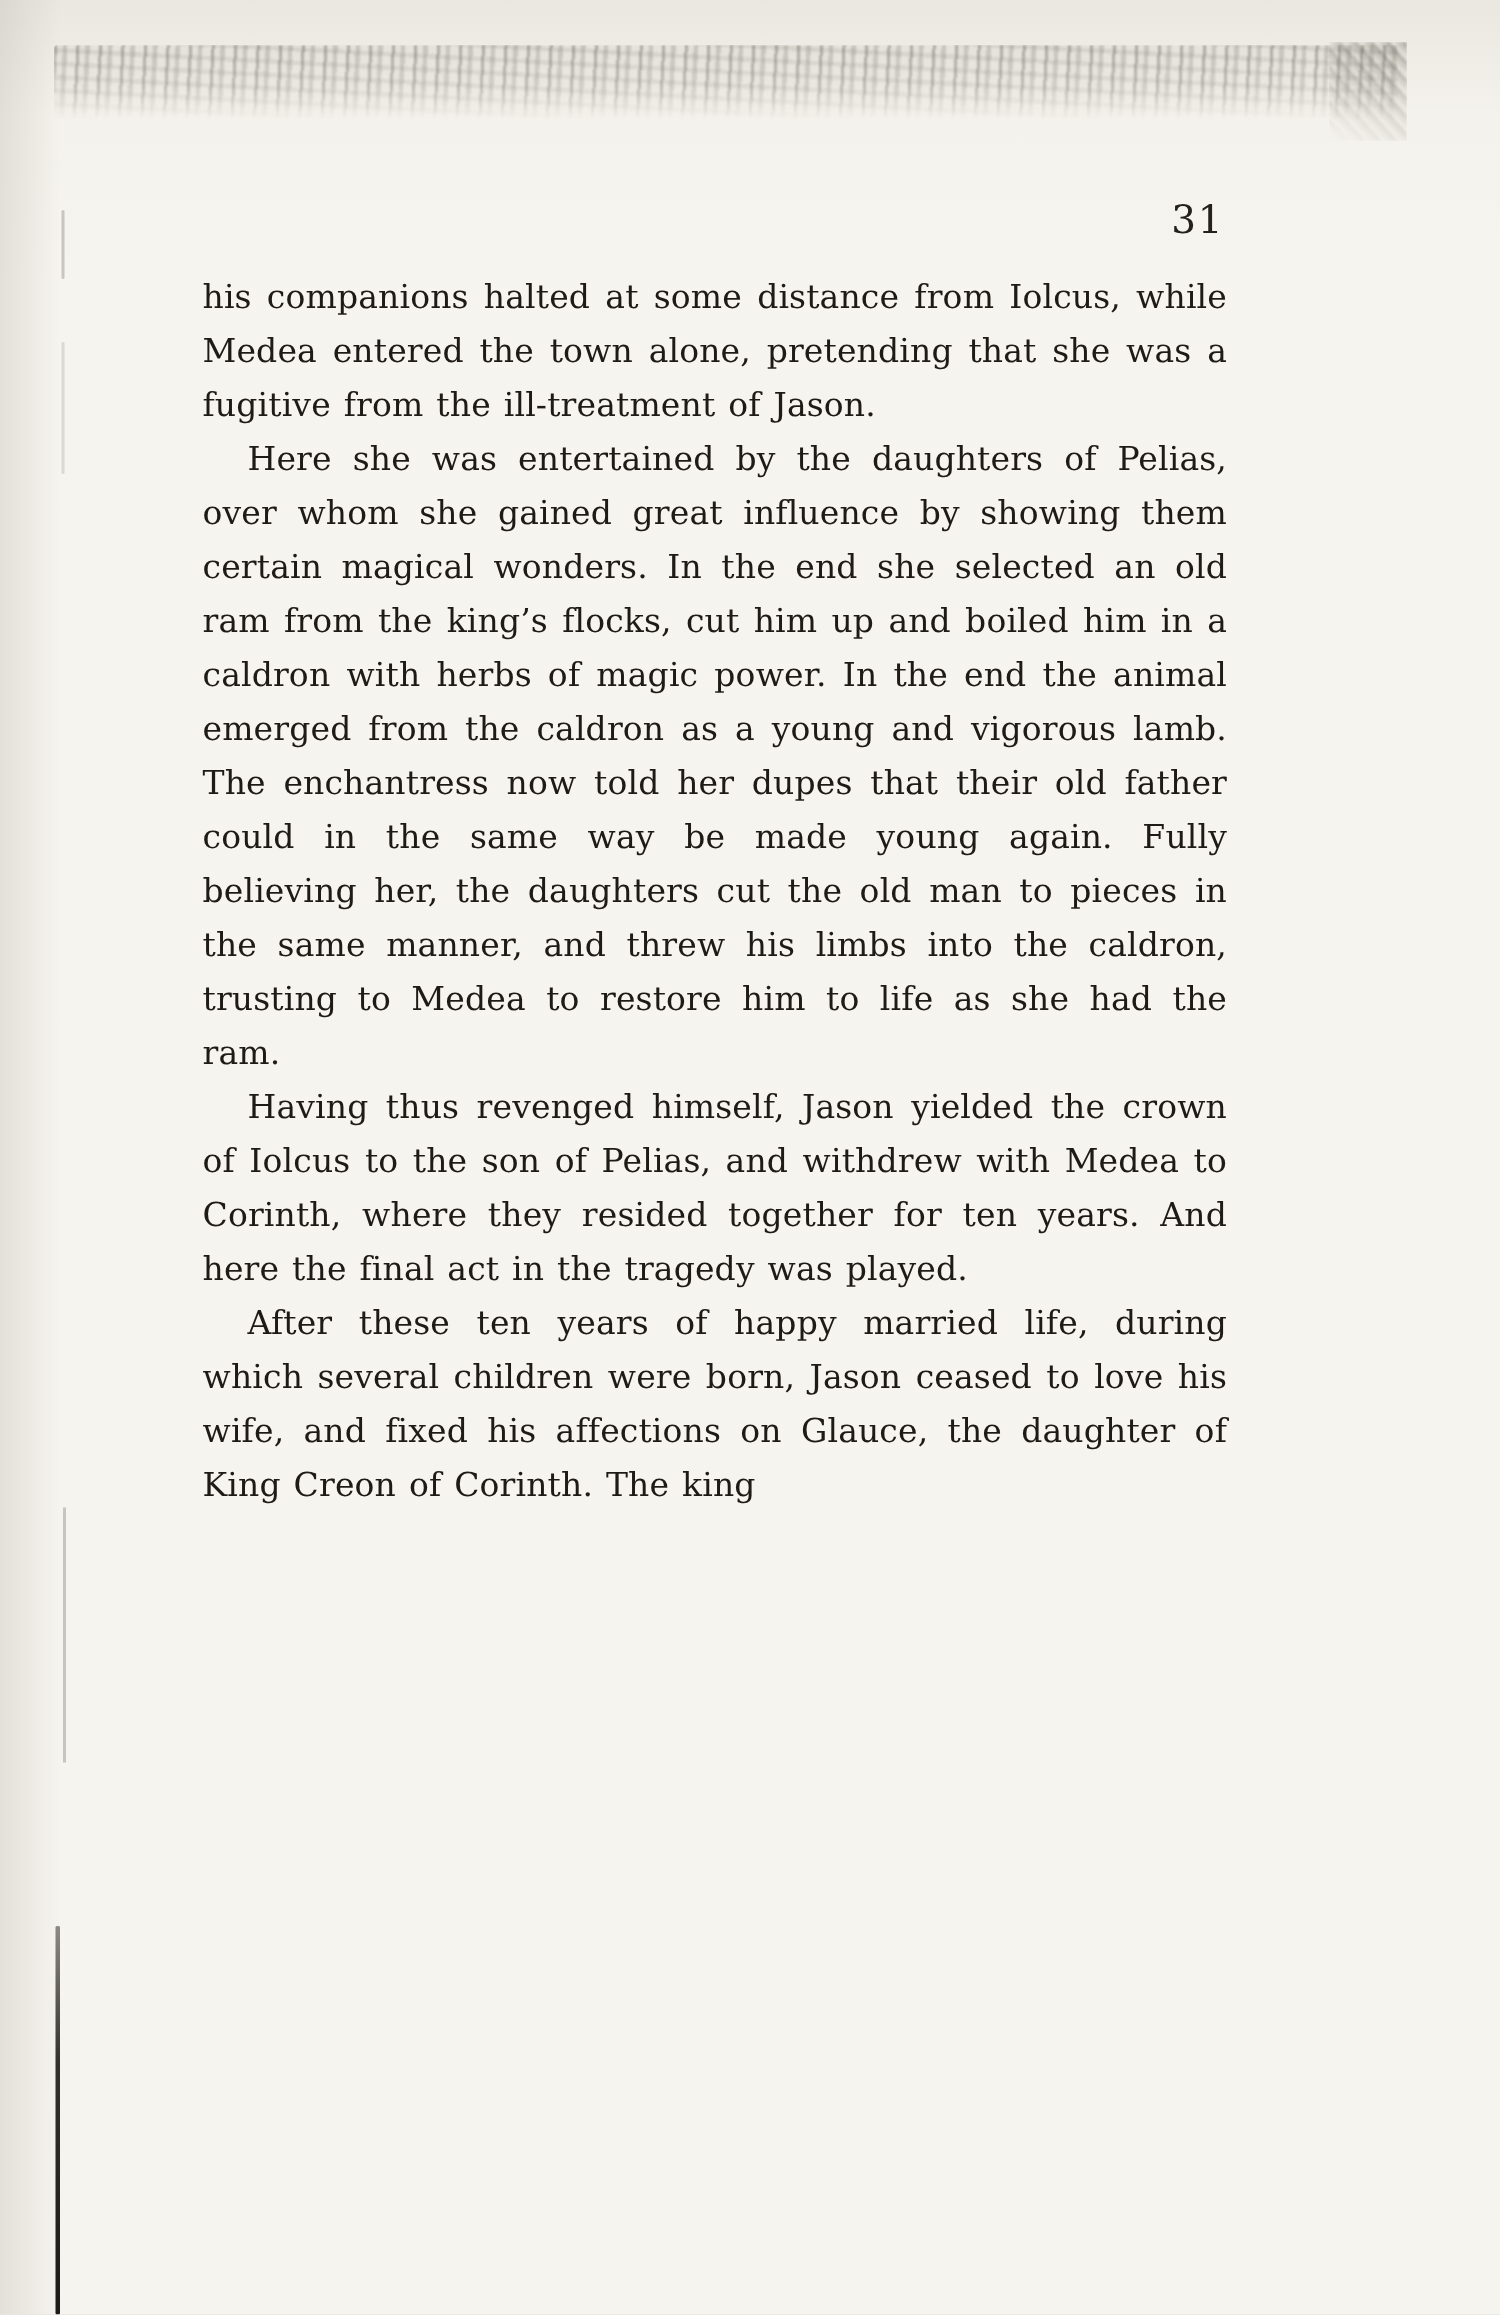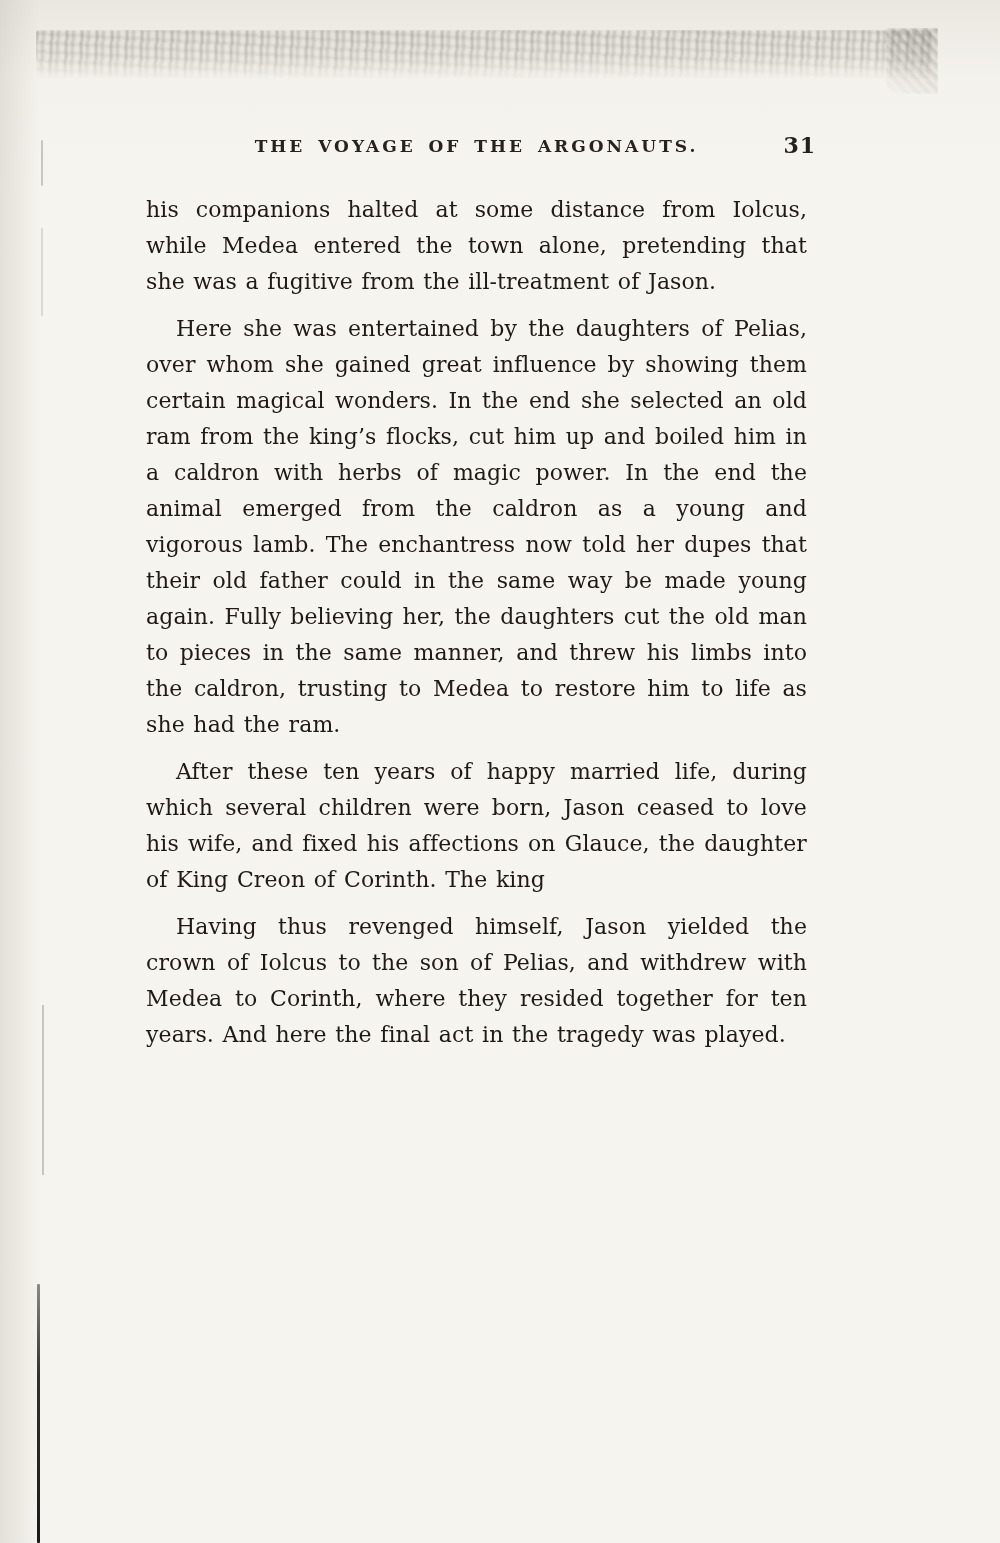--- a/index.html
+++ b/index.html
@@ -99,62 +99,61 @@
     font-weight: bold;
     font-size: 17px;
     letter-spacing: 3px;
     color: #262220;
     word-spacing: 4px;
   }
   .page-number {
     position: absolute;
     right: 2px;
     top: -4px;
-    font-weight: bold;
-    font-size: 22px;
+    font-weight: normal;
+    font-size: 26px;
     color: #23201d;
     letter-spacing: 1px;
   }
   .text-block {
     position: absolute;
     top: 181px;
     left: 135px;
     width: 683px;
     color: #1e1a16;
     font-size: 22px;
     line-height: 36px;
     text-align: justify;
     word-spacing: 1.5px;
     letter-spacing: 0.1px;
   }
   .text-block p.para {
-    margin: 11px;
+    margin: 0;
     padding: 0;
   }
   .text-block p.para.indent {
     text-indent: 30px;
   }
 </style>
 </head>
 <body>
 
 <div class="scan-page">
 
   <div class="noise-band"></div>
   <div class="corner-patch"></div>
   <div class="edge-tick-1"></div>
   <div class="edge-tick-2"></div>
   <div class="edge-line"></div>
   <div class="edge-line-faint"></div>
 
   <div class="header">
-    <span class="running-title">THE VOYAGE OF THE ARGONAUTS.</span>
     <span class="page-number">31</span>
   </div>
 
   <div class="text-block" id="text-block">
       <p class="para">his companions halted at some distance from Iolcus, while Medea entered the town alone, pretending that she was a fugitive from the ill-treatment of Jason.</p>
       <p class="para indent">Here she was entertained by the daughters of Pelias, over whom she gained great influence by showing them certain magical wonders. In the end she selected an old ram from the king’s flocks, cut him up and boiled him in a caldron with herbs of magic power. In the end the animal emerged from the caldron as a young and vigorous lamb. The enchantress now told her dupes that their old father could in the same way be made young again. Fully believing her, the daughters cut the old man to pieces in the same manner, and threw his limbs into the caldron, trusting to Medea to restore him to life as she had the ram.</p>
+      <p class="para indent">Having thus revenged himself, Jason yielded the crown of Iolcus to the son of Pelias, and withdrew with Medea to Corinth, where they resided together for ten years. And here the final act in the tragedy was played.</p>
       <p class="para indent">After these ten years of happy married life, during which several children were born, Jason ceased to love his wife, and fixed his affections on Glauce, the daughter of King Creon of Corinth. The king</p>
-      <p class="para indent">Having thus revenged himself, Jason yielded the crown of Iolcus to the son of Pelias, and withdrew with Medea to Corinth, where they resided together for ten years. And here the final act in the tragedy was played.</p>
     </div>
 
 </div>
 
 </body></html>

